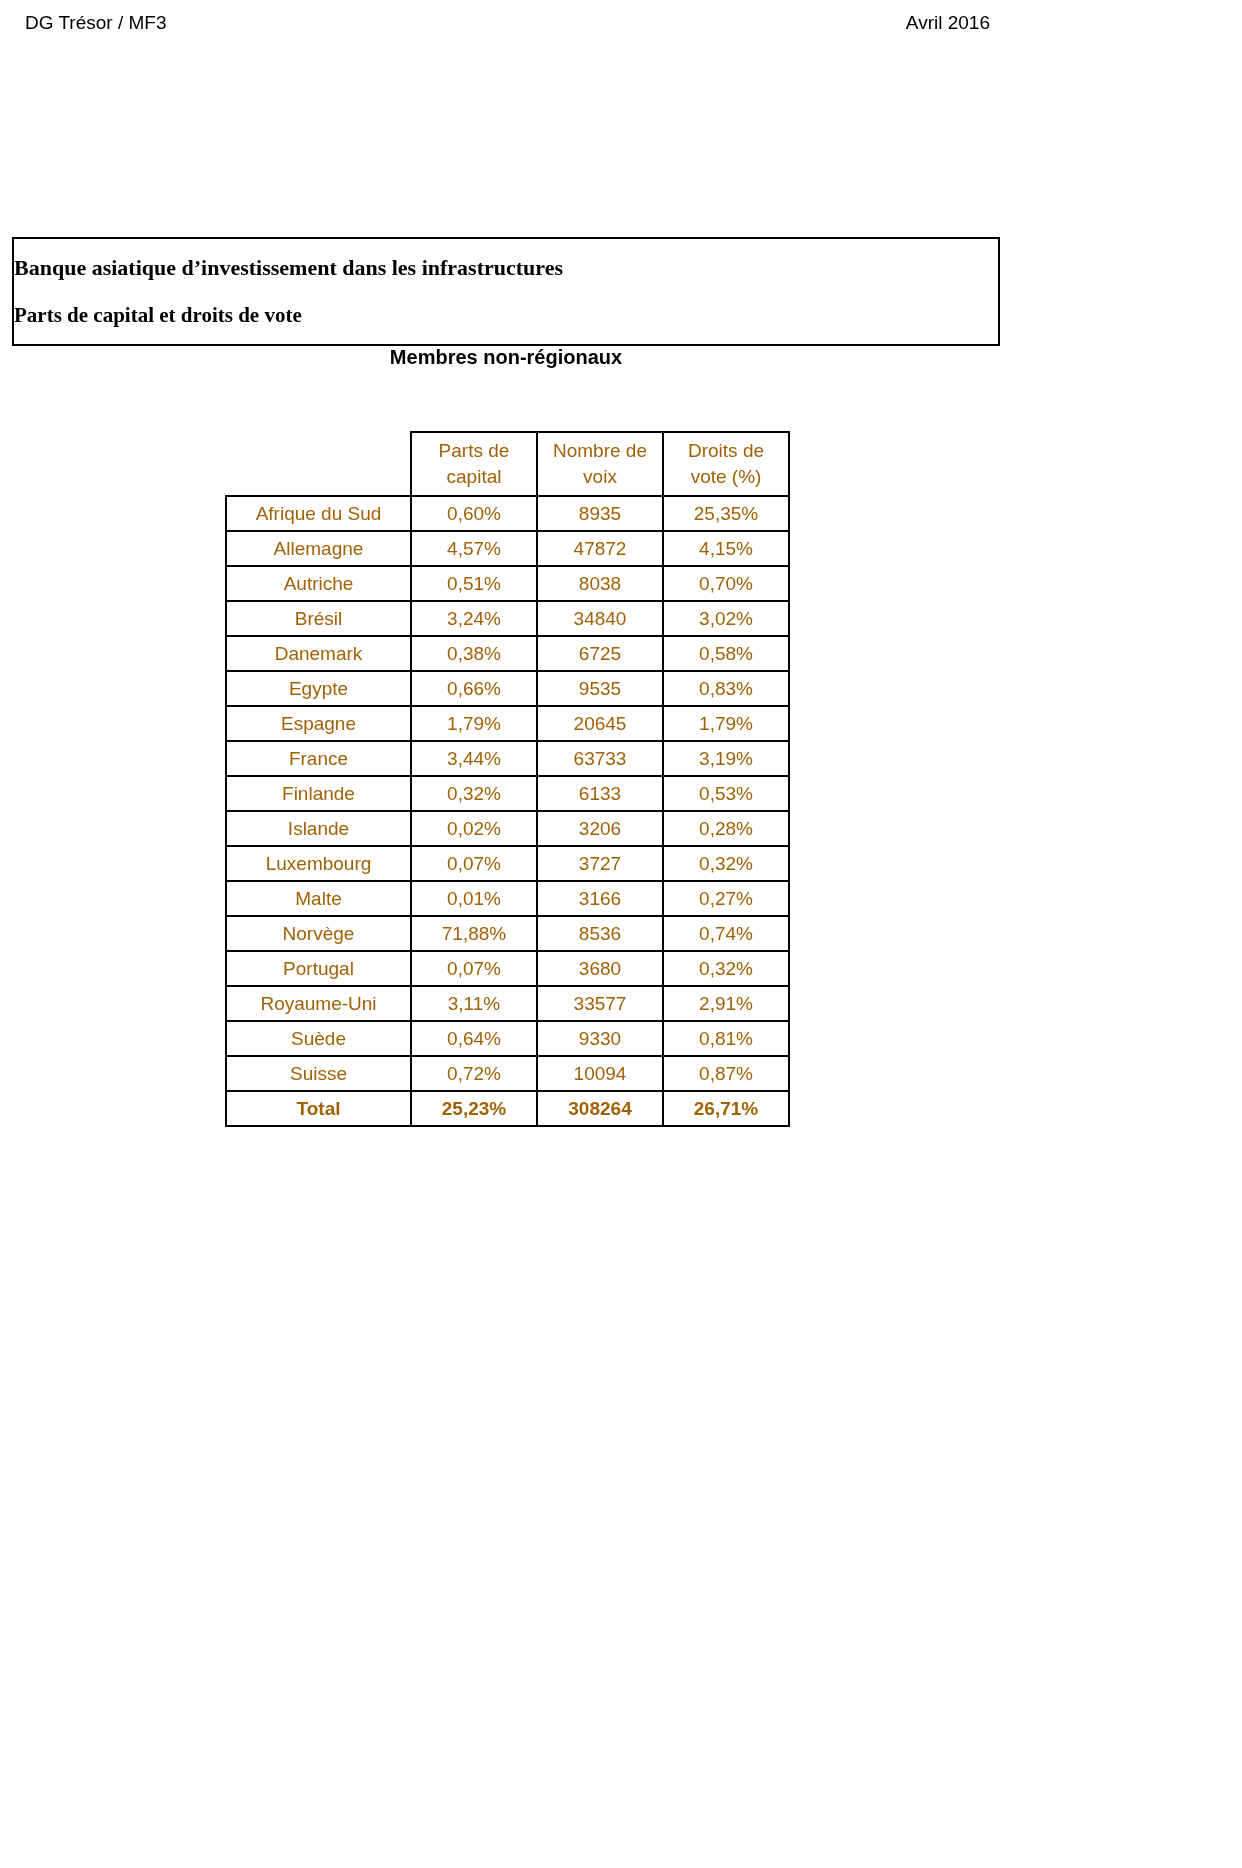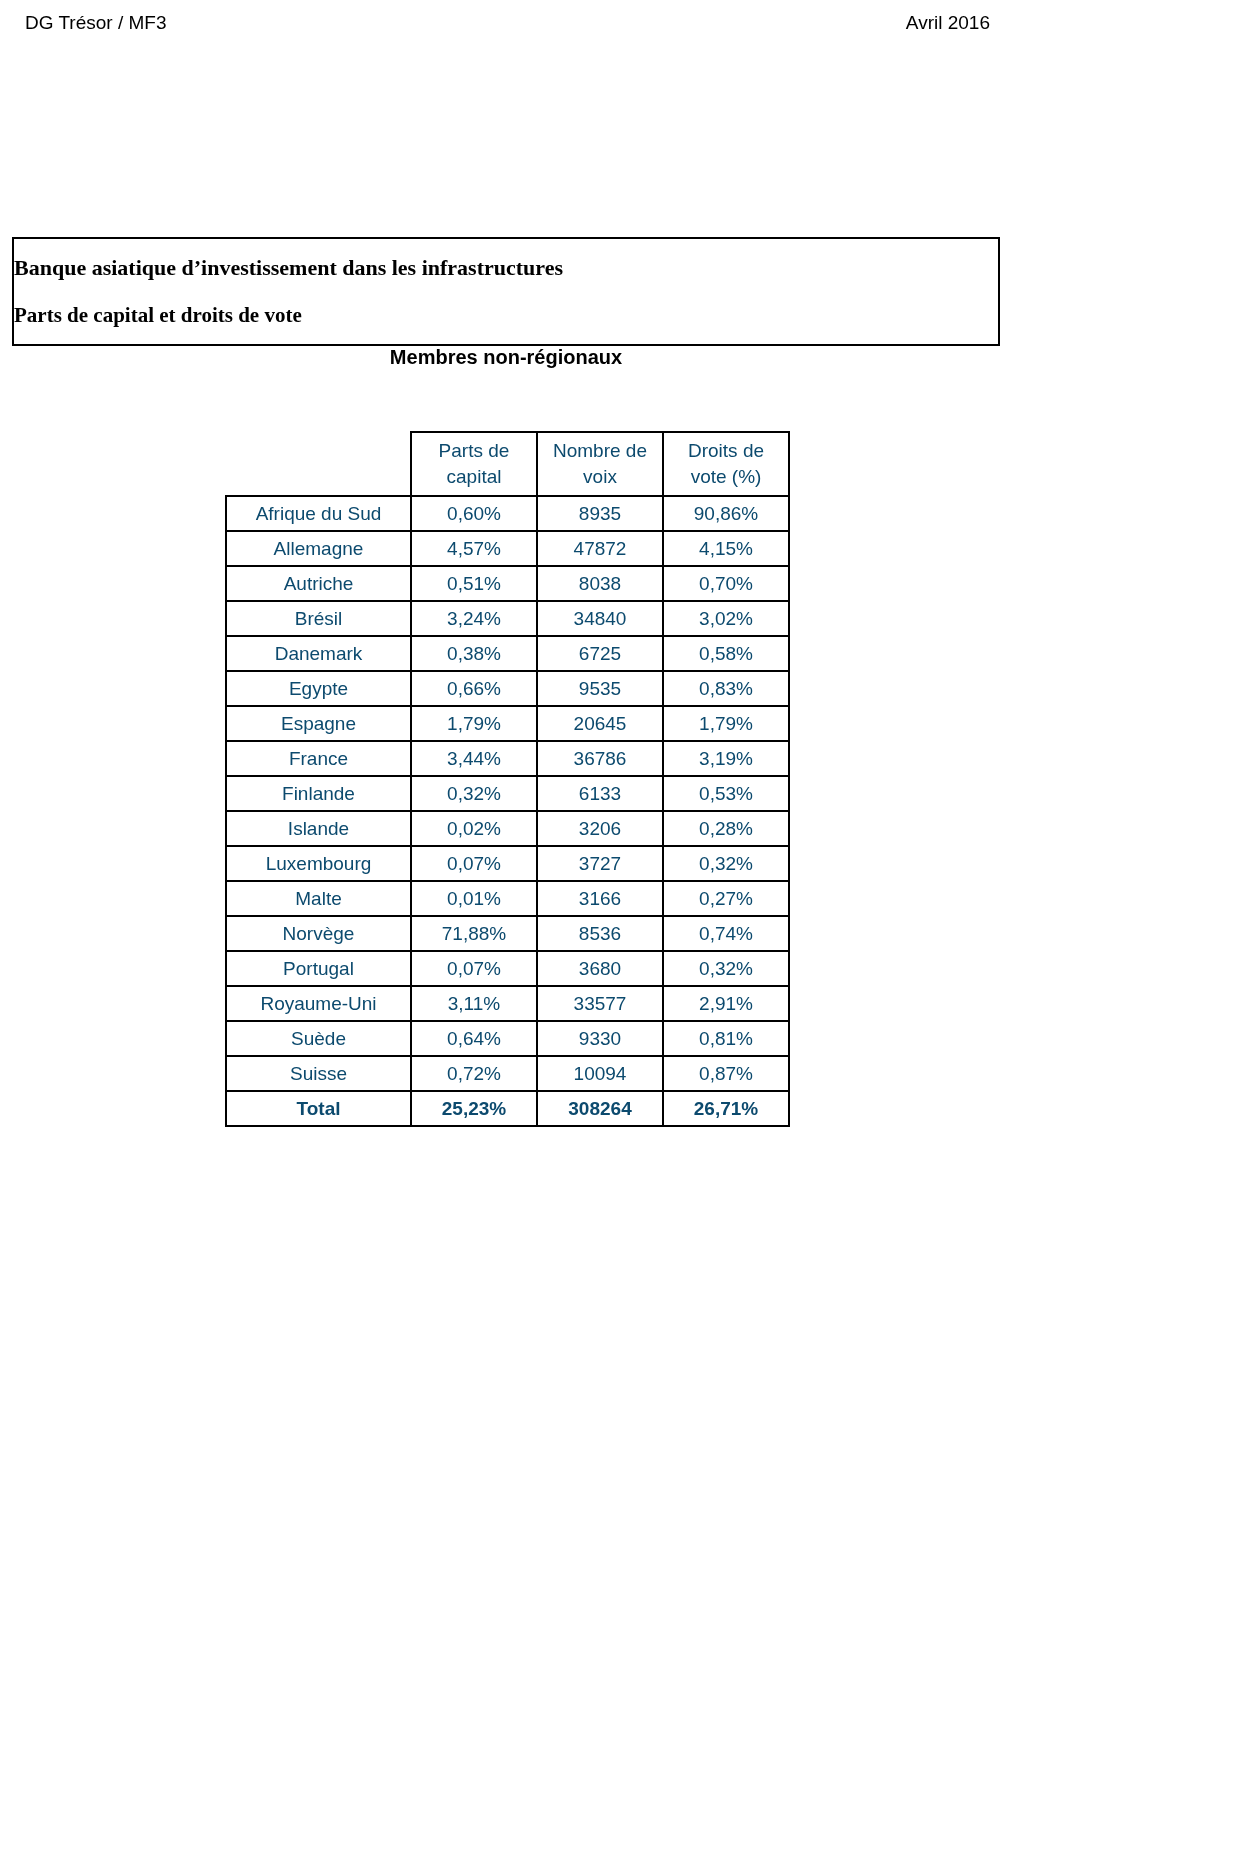--- a/index.html
+++ b/index.html
@@ -52,21 +52,21 @@
     font-weight: bold;
     font-size: 20px;
     color: #000000;
   }
   .data-table {
     margin-top: 62px;
     margin-left: 213px;
     border-collapse: collapse;
     font-family: "Liberation Sans", sans-serif;
     font-size: 19px;
-    color: #0c4a6e;
+    color: #a16207;
   }
   .data-table td, .data-table th {
     border: 2px solid #000000;
     text-align: center;
     vertical-align: middle;
     padding: 2px 6px;
     height: 29px;
   }
   .data-table th {
     font-weight: normal;
@@ -110,21 +110,21 @@
 voix</th>
         <th class="col-num">Droits de
 vote (%)</th>
       </tr>
     </thead>
     <tbody>
         <tr>
           <td>Afrique du Sud</td>
           <td>0,60%</td>
           <td>8935</td>
-          <td>90,86%</td>
+          <td>25,35%</td>
         </tr>
         <tr>
           <td>Allemagne</td>
           <td>4,57%</td>
           <td>47872</td>
           <td>4,15%</td>
         </tr>
         <tr>
           <td>Autriche</td>
           <td>0,51%</td>
@@ -151,21 +151,21 @@
         </tr>
         <tr>
           <td>Espagne</td>
           <td>1,79%</td>
           <td>20645</td>
           <td>1,79%</td>
         </tr>
         <tr>
           <td>France</td>
           <td>3,44%</td>
-          <td>36786</td>
+          <td>63733</td>
           <td>3,19%</td>
         </tr>
         <tr>
           <td>Finlande</td>
           <td>0,32%</td>
           <td>6133</td>
           <td>0,53%</td>
         </tr>
         <tr>
           <td>Islande</td>

